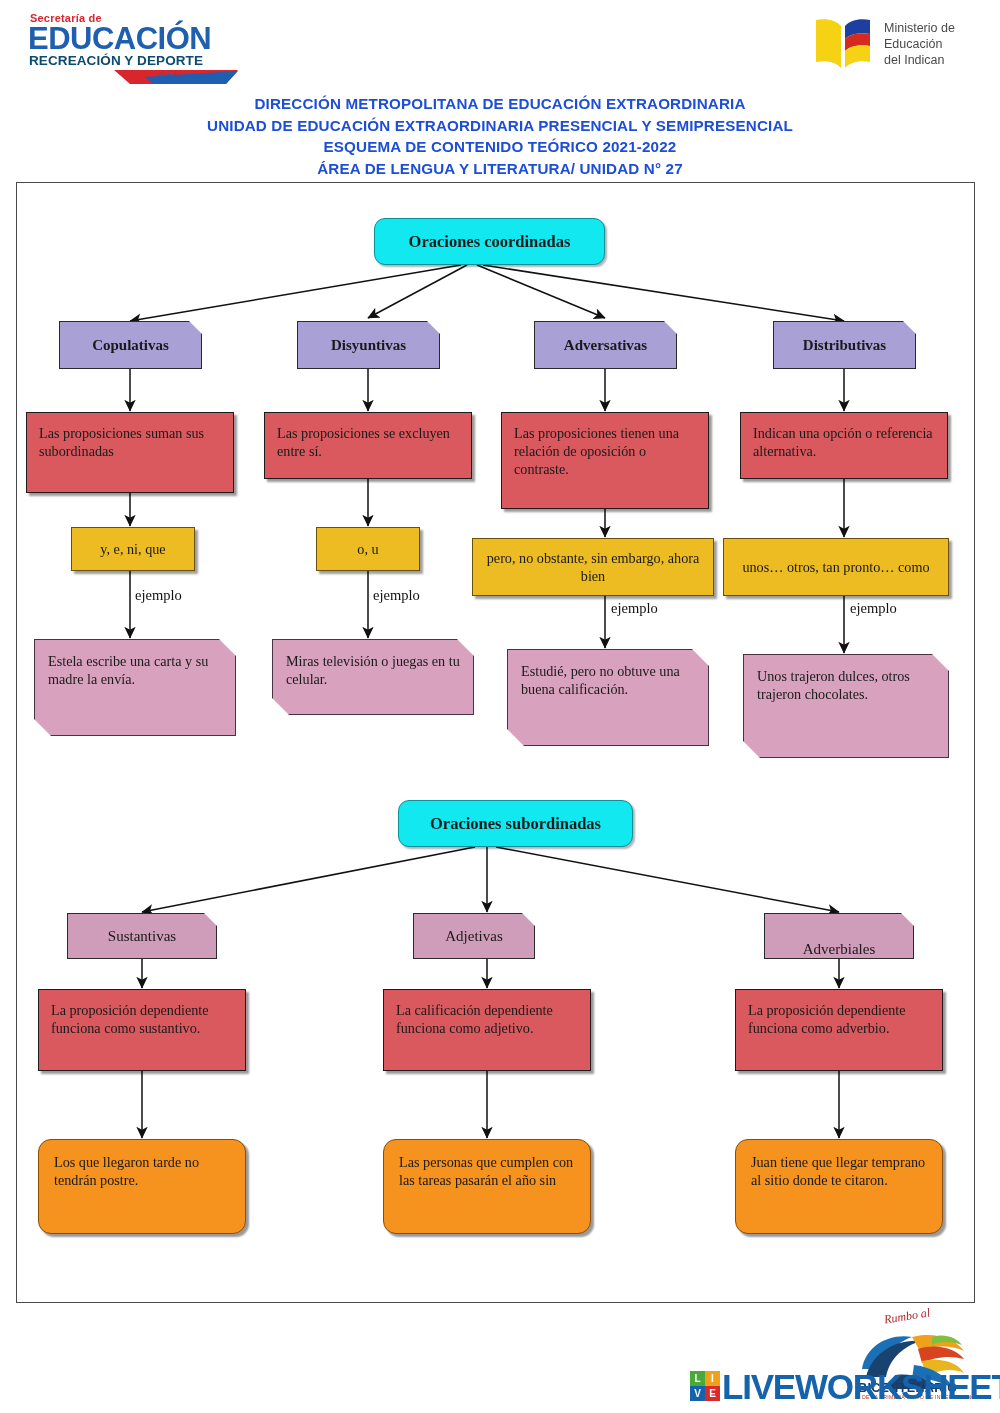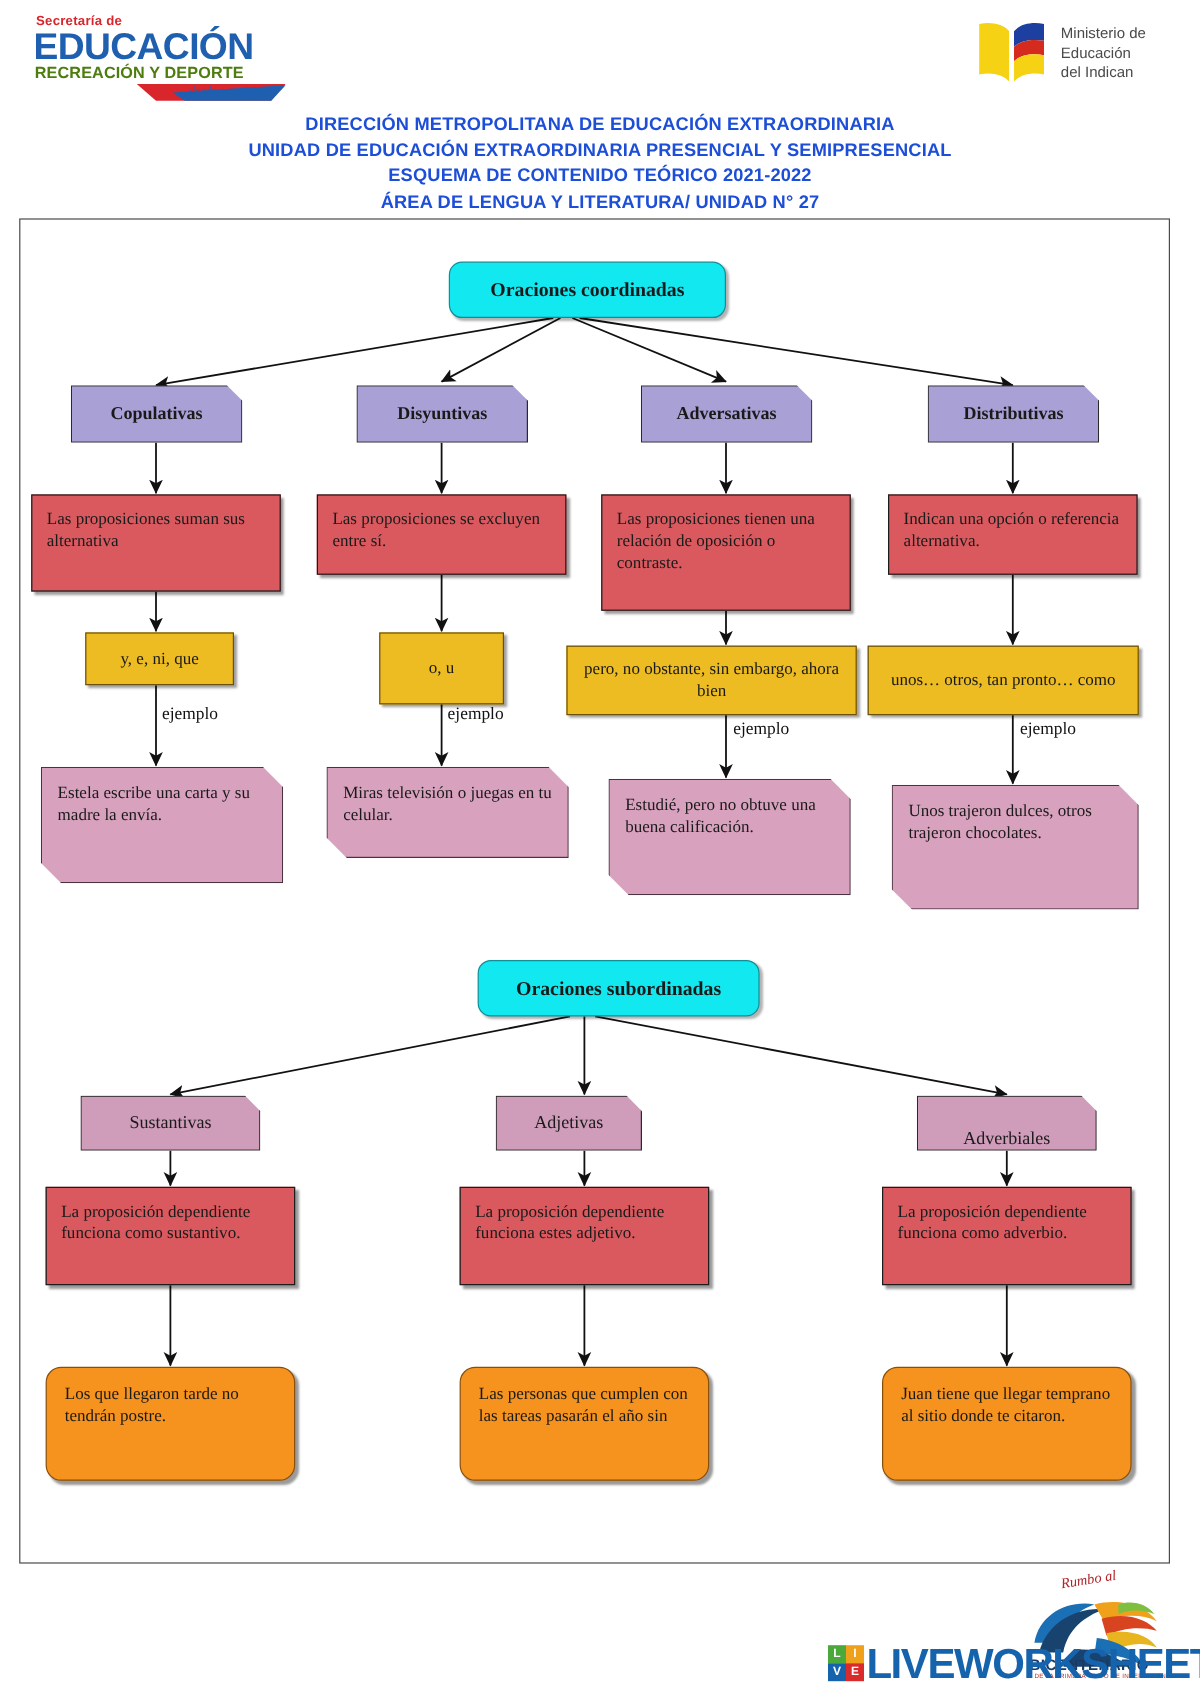--- a/index.html
+++ b/index.html
@@ -9,21 +9,21 @@
   }
 
   
   .hdr{position:absolute;left:0;top:0;width:1000px;height:178px;}
 
   .logo-left{position:absolute;left:26px;top:12px;width:212px;height:72px;}
   .ll-sec{position:absolute;left:4px;top:0px;font-size:11px;font-weight:bold;color:#d8262c;
           font-family:"Liberation Sans",sans-serif;letter-spacing:.2px;}
   .ll-edu{position:absolute;left:2px;top:11px;font-size:31px;font-weight:bold;color:#1f5fb0;
           letter-spacing:-.5px;line-height:1;}
-  .ll-rec{position:absolute;left:3px;top:42px;font-size:13.5px;font-weight:bold;color:#4d7c0f;
+  .ll-rec{position:absolute;left:3px;top:42px;font-size:13.5px;font-weight:bold;color:#0c4a6e;
           letter-spacing:.1px;line-height:1;}
   .ll-swoosh{position:absolute;left:88px;top:57px;width:124px;height:16px;}
   .ll-sign{position:absolute;left:132px;top:58px;font-size:9px;color:#1f5fb0;
            font-family:"Liberation Serif",serif;font-style:italic;}
 
   .logo-right{position:absolute;left:812px;top:10px;width:178px;height:70px;}
   .lr-mark{position:absolute;left:0px;top:2px;width:64px;height:60px;}
   .lr-txt{position:absolute;left:72px;top:10px;font-size:12.5px;color:#4a4a4a;
           line-height:1.28;font-family:"Liberation Sans",sans-serif;}
 
@@ -188,37 +188,37 @@
   </svg>
 
   <div class="node root" style="left:329px;top:35px;width:231px;height:47px;">
     <span class="tx">Oraciones coordinadas</span>
   </div>
 
   <div class="node cat" style="left:42px;top:138px;width:143px;height:48px;">
     <span class="tx">Copulativas</span>
   </div>
   <div class="node desc" style="left:9px;top:229px;width:208px;height:81px;">
-    <span class="tx">Las proposiciones suman sus alternativa</span>
+    <span class="tx">Las proposiciones suman sus subordinadas</span>
   </div>
   <div class="node nexo" style="left:54px;top:344px;width:124px;height:44px;">
     <span class="tx">y, e, ni, que</span>
   </div>
   <span class="ejl" style="left:118px;top:404px;">ejemplo</span>
   <div class="node exmp" style="left:17px;top:456px;width:202px;height:97px;">
     <span class="tx">Estela escribe una carta y su madre la envía.</span>
   </div>
 
   <div class="node cat" style="left:280px;top:138px;width:143px;height:48px;">
     <span class="tx">Disyuntivas</span>
   </div>
   <div class="node desc" style="left:247px;top:229px;width:208px;height:67px;">
     <span class="tx">Las proposiciones se excluyen entre sí.</span>
   </div>
-  <div class="node nexo" style="left:299px;top:344px;width:104px;height:60px;">
+  <div class="node nexo" style="left:299px;top:344px;width:104px;height:44px;">
     <span class="tx">o, u</span>
   </div>
   <span class="ejl" style="left:356px;top:404px;">ejemplo</span>
   <div class="node exmp" style="left:255px;top:456px;width:202px;height:76px;">
     <span class="tx">Miras televisión o juegas en tu celular.</span>
   </div>
 
   <div class="node cat" style="left:517px;top:138px;width:143px;height:48px;">
     <span class="tx">Adversativas</span>
   </div>
@@ -258,21 +258,21 @@
     <span class="tx">La proposición dependiente funciona como sustantivo.</span>
   </div>
   <div class="node orng" style="left:21px;top:956px;width:208px;height:95px;">
     <span class="tx">Los que llegaron tarde no tendrán postre.</span>
   </div>
 
   <div class="node cat2" style="left:396px;top:730px;width:122px;height:46px;">
     <span class="tx">Adjetivas</span>
   </div>
   <div class="node desc" style="left:366px;top:806px;width:208px;height:82px;">
-    <span class="tx">La proposición dependiente funciona estes adjetivo.</span>
+    <span class="tx">La calificación dependiente funciona como adjetivo.</span>
   </div>
   <div class="node orng" style="left:366px;top:956px;width:208px;height:95px;">
     <span class="tx">Las personas que cumplen con las tareas pasarán el año sin</span>
   </div>
 
   <div class="node cat2" style="left:747px;top:730px;width:150px;height:46px;align-items:flex-end;">
     <span class="tx">Adverbiales</span>
   </div>
   <div class="node desc" style="left:718px;top:806px;width:208px;height:82px;">
     <span class="tx">La proposición dependiente funciona como adverbio.</span>

